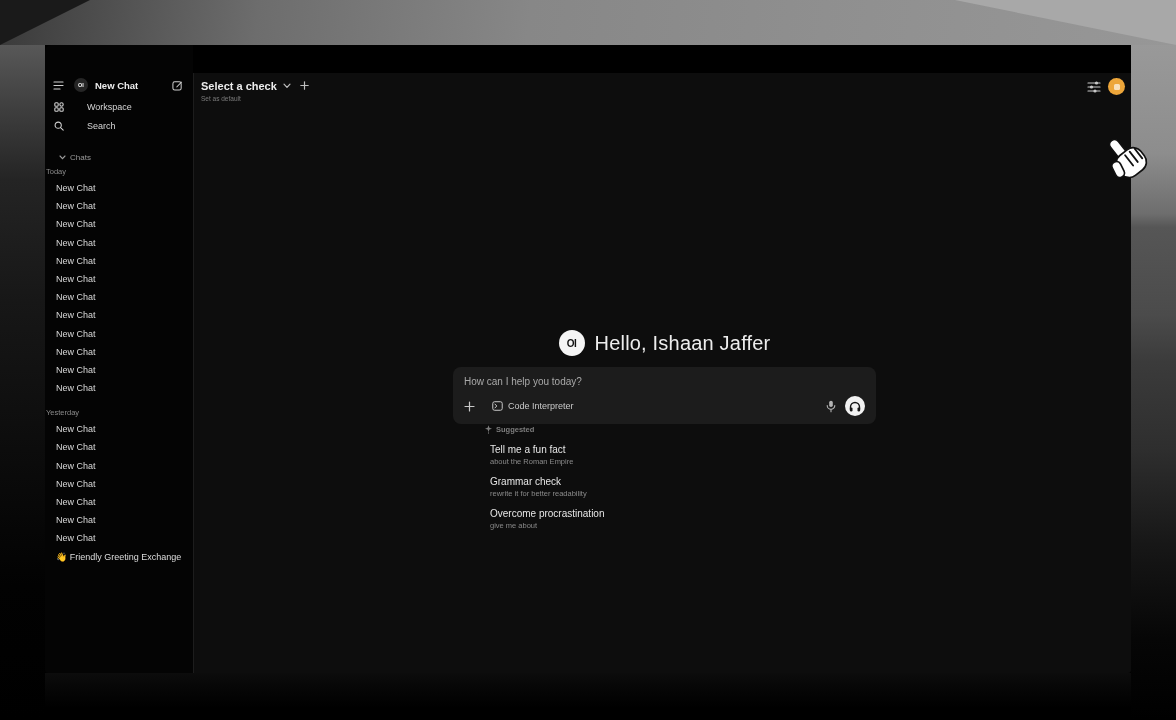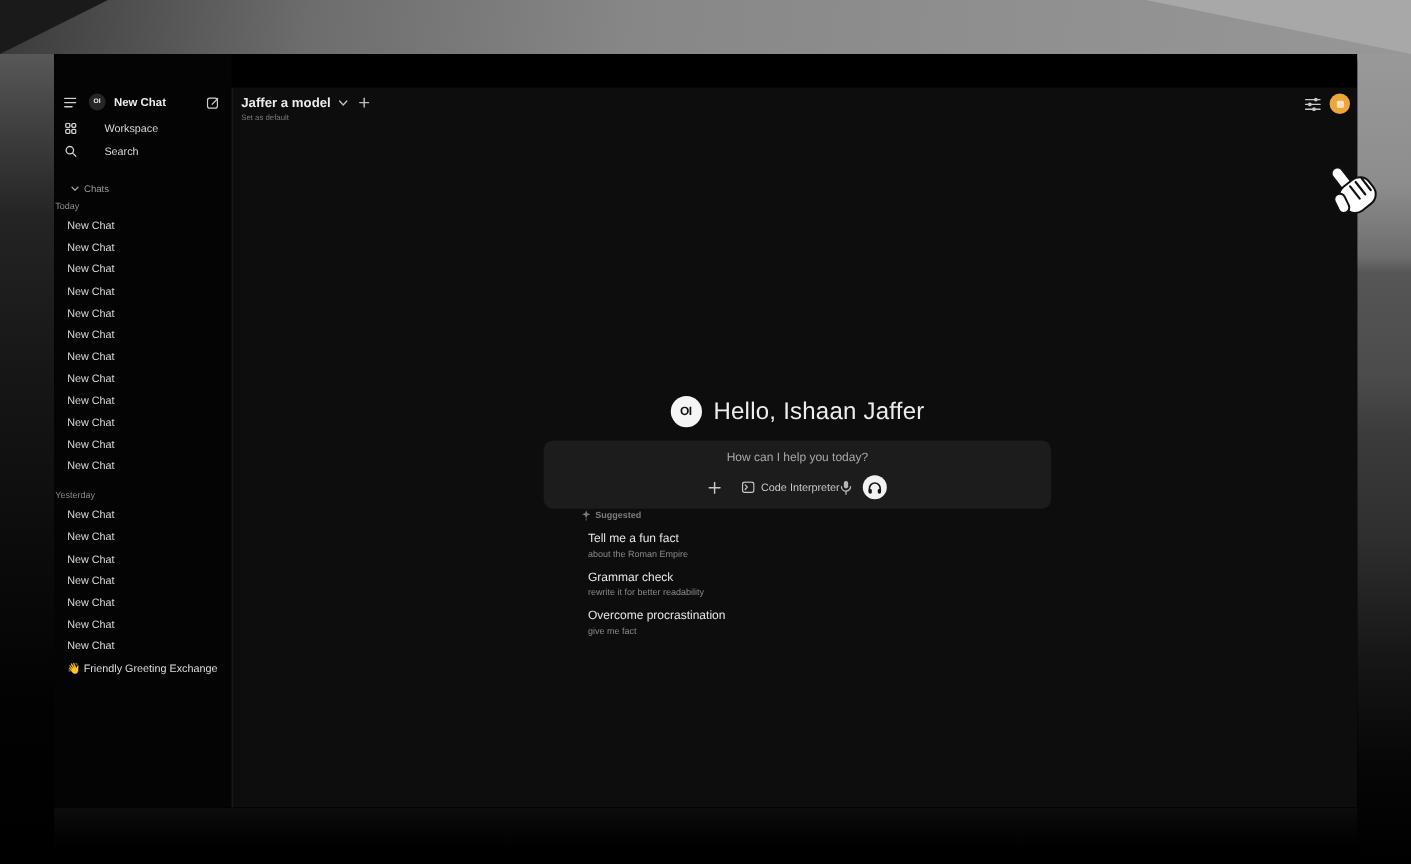--- a/index.html
+++ b/index.html
@@ -45,21 +45,21 @@
   .top-right { position:absolute; right:6px; top:5px; display:flex; align-items:center; gap:7px; }
   .avatar { width:17px; height:17px; border-radius:50%; background:#eda63a; position:relative; }
   .avatar::after { content:""; position:absolute; left:5.5px; top:5.5px; width:6px; height:6px; border-radius:1.5px; background:rgba(255,255,255,.65); }
 
   .hero { position:absolute; left:259px; top:255px; width:423px; height:30px; display:flex; align-items:center; justify-content:center; gap:10px; }
   .hero-logo { width:26px; height:26px; border-radius:50%; background:#f5f5f5; color:#111;
     font-size:10px; font-weight:bold; display:flex; align-items:center; justify-content:center; letter-spacing:-.5px; }
   .hero-text { color:#ededed; font-size:20px; font-weight:500; letter-spacing:.2px; }
 
   .composer { position:absolute; left:259px; top:294px; width:423px; height:57px; background:#1c1c1c;
-    border-radius:8px; padding:9px 11px 8px 11px; display:flex; flex-direction:column; justify-content:space-between;align-items:center; }
+    border-radius:8px; padding:9px 11px 8px 11px; display:flex; flex-direction:column; justify-content:space-between; }
   .composer-input { color:#a9a9a9; font-size:10px; }
   .composer-row { display:flex; align-items:center; }
   .ci-chip { display:flex; align-items:center; gap:5px; margin-left:17px; color:#c9c9c9; font-size:9px; font-weight:500; }
   .composer-spacer { flex:1; }
   .hp-btn { width:20px; height:20px; border-radius:50%; background:#f2f2f2; display:flex; align-items:center; justify-content:center; margin-left:9px; }
 
   .suggested { position:absolute; left:291px; top:350px; width:300px; }
   .sug-label { display:flex; align-items:center; gap:4px; color:#7d7d7d; font-size:7.5px; height:12px;font-weight:bold; }
   .sug-item { margin-top:8px; padding-left:5px; cursor:pointer; }
   .sug-title { color:#e6e6e6; font-size:10px; font-weight:500; line-height:13px; }
@@ -169,21 +169,21 @@
             <div class="chat-item">New Chat</div>
           </div>
       </div>
 
       <div class="named-chat">👋 Friendly Greeting Exchange</div>
     </div>
 
     <div class="main">
 
       <div class="model-row">
-        <span class="model-name">Jaffer a model</span>
+        <span class="model-name">Select a check</span>
         <span class="icon" style="margin-left:6px">
           <svg width="8" height="6" viewBox="0 0 8 6">
               <path d="M1 1.2 L4 4.4 L7 1.2" fill="none" stroke="#bdbdbd" stroke-width="1.2" stroke-linecap="round"></path>
             </svg>
         </span>
         <span class="icon" style="margin-left:9px">
           <svg width="9" height="9" viewBox="0 0 9 9">
               <g stroke="#bdbdbd" stroke-width="1.2" stroke-linecap="round">
                 <line x1="4.5" y1="0.8" x2="4.5" y2="8.2"></line>
                 <line x1="0.8" y1="4.5" x2="8.2" y2="4.5"></line>
@@ -271,21 +271,21 @@
         <div class="sug-item">
               <div class="sug-title">Tell me a fun fact</div>
               <div class="sug-sub">about the Roman Empire</div>
             </div>
             <div class="sug-item">
               <div class="sug-title">Grammar check</div>
               <div class="sug-sub">rewrite it for better readability</div>
             </div>
             <div class="sug-item">
               <div class="sug-title">Overcome procrastination</div>
-              <div class="sug-sub">give me fact</div>
+              <div class="sug-sub">give me about</div>
             </div>
           </div>
       </div>
 
     </div>
   </div>
 
   <div class="cursor">
     <svg width="52" height="56" viewBox="0 0 34 36">
       <g transform="rotate(-38 17 18)">

